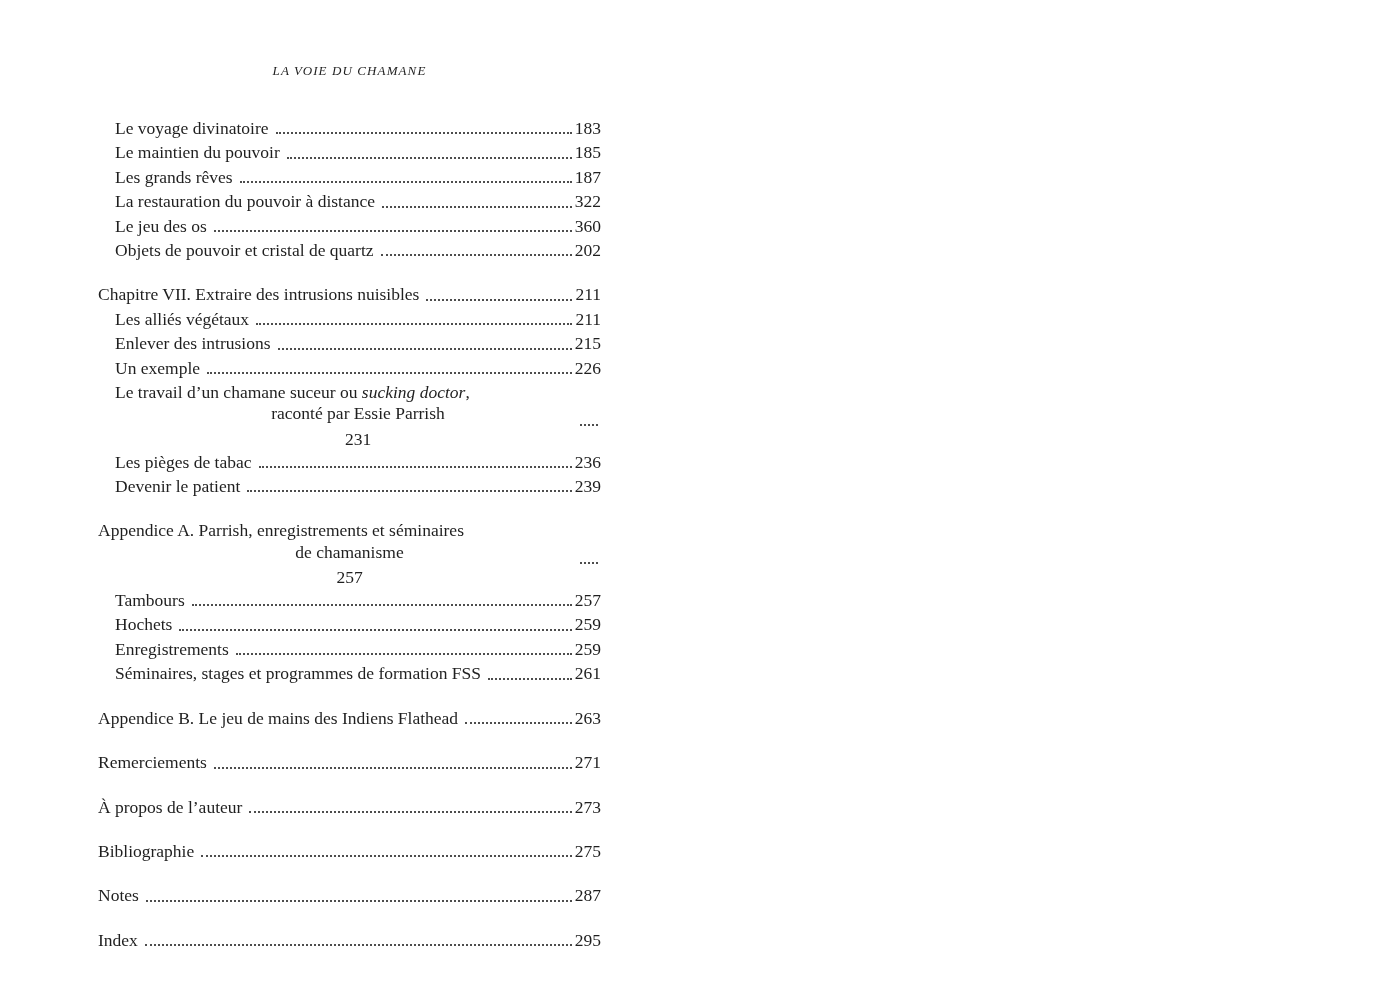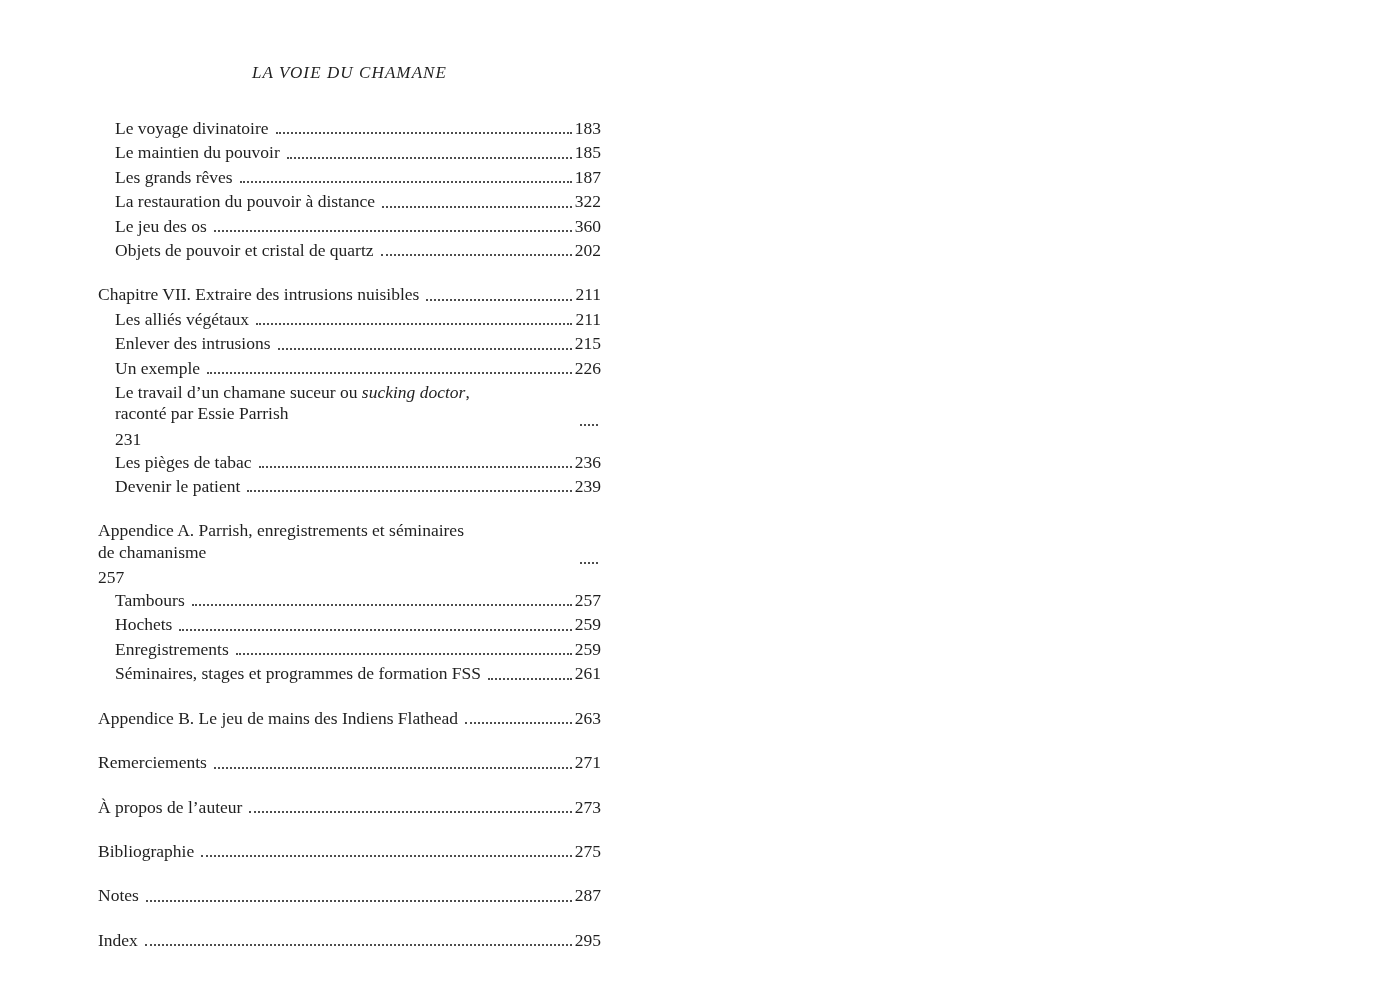--- a/index.html
+++ b/index.html
@@ -16,37 +16,37 @@
     font-family: "Liberation Serif", serif;
     color: var(--text-color, #1f1f1f);
   }
   .running-title {
     position: absolute;
     left: 98px;
     top: 63px;
     width: 503px;
     text-align: center;
     font-style: italic;
-    font-size: 17px;
+    font-size: 13px;
     letter-spacing: 1.1px;
     color: var(--text-color, #1f1f1f);
     white-space: nowrap;
   }
   .toc {
     position: absolute;
     left: 98px;
     top: 116px;
     width: 503px;
     font-size: 17.5px;
   }
   .entry.level-1 { padding-left: 17px; }
   .entry.level-0 { margin-top: 20px; }
   .line {
     display: flex;
-    align-items: flex-start;
+    align-items: center;
     line-height: 24.4px;
   }
   .line.cont { line-height: 19.6px; flex-direction: column; }
   .title { white-space: nowrap; }
   .it { font-style: italic; }
   .leader {
     flex: 1 1 auto;
     align-self: flex-end;
     min-width: 18px;
     margin: 0 3px 6px 7px;

